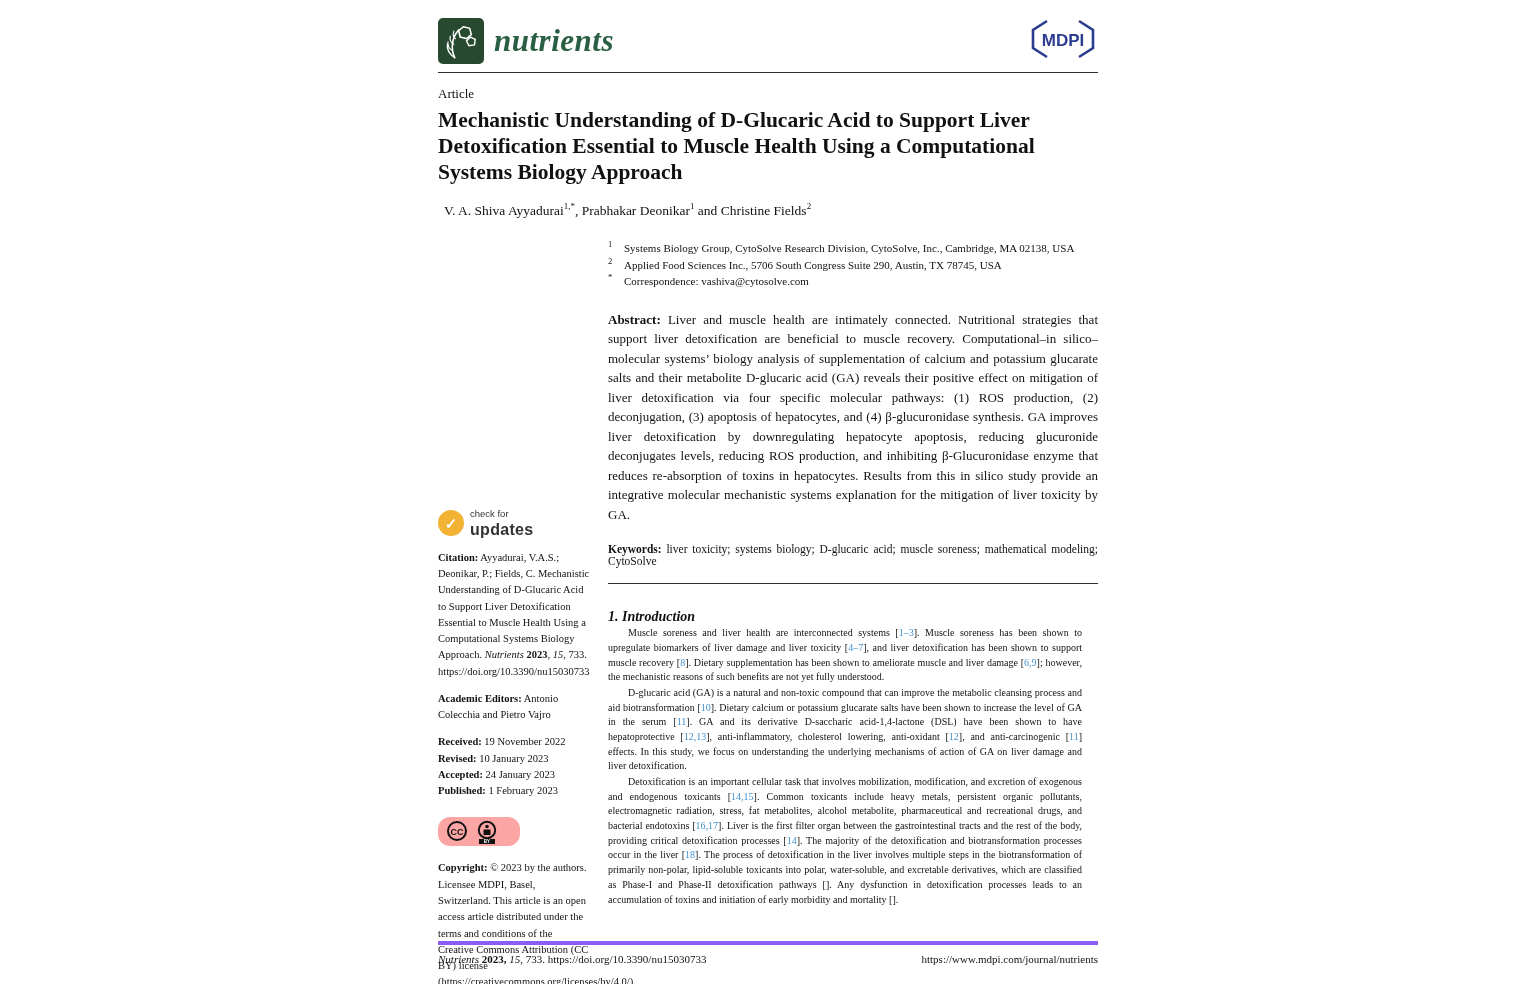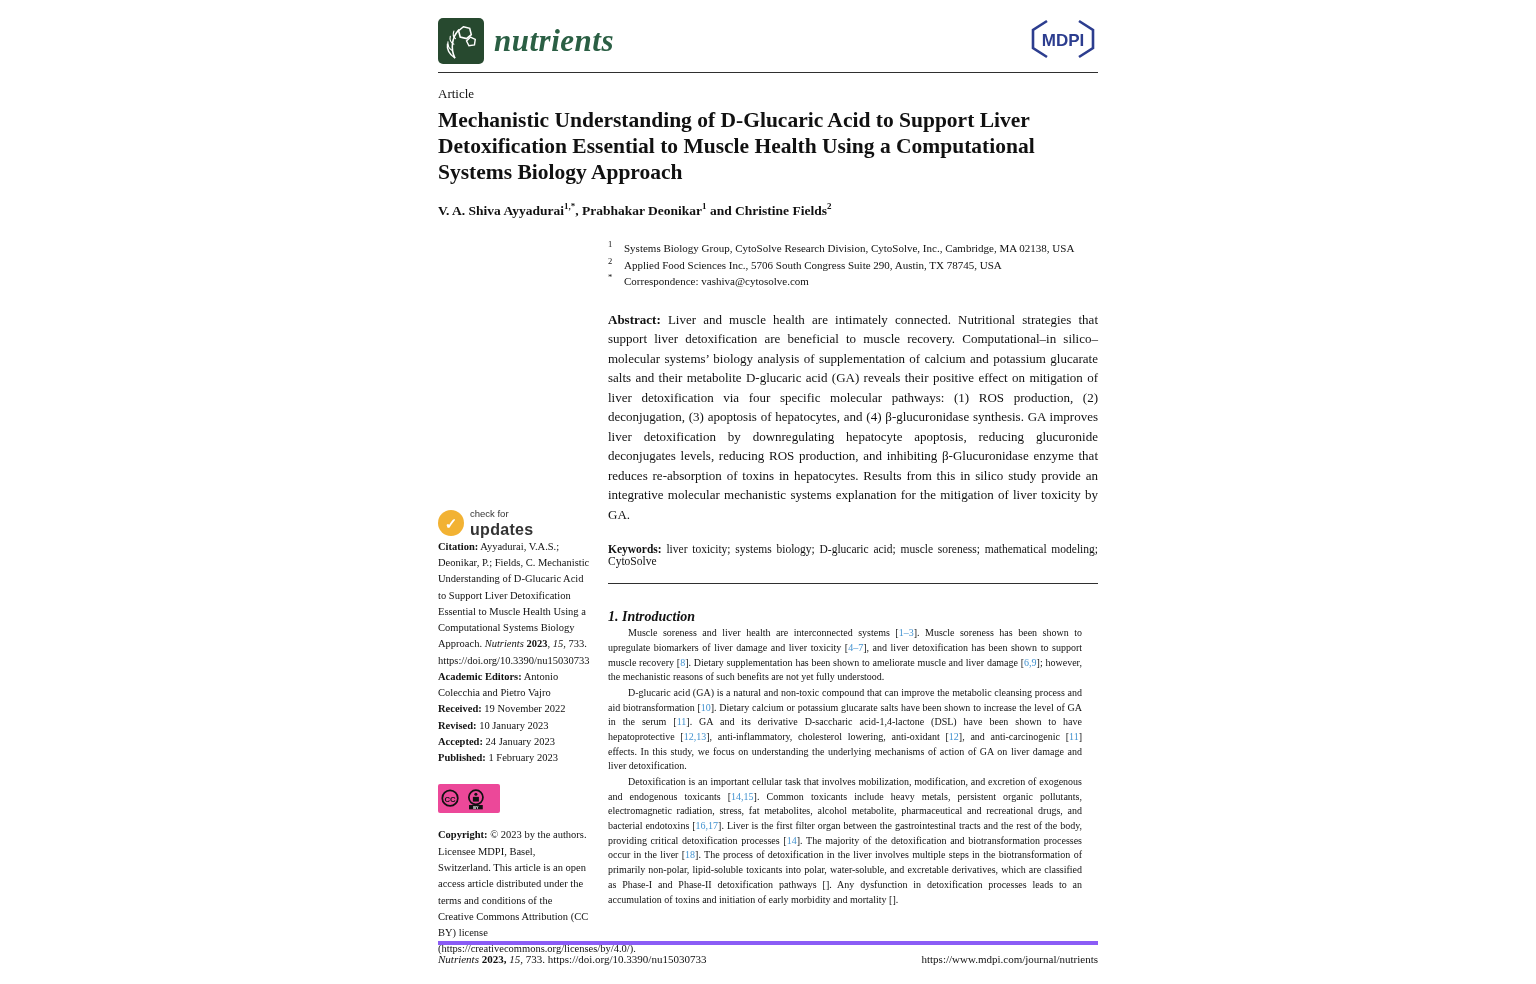--- a/index.html
+++ b/index.html
@@ -15,40 +15,40 @@
   .brand { display:flex; align-items:center; }
   .logo-box { width:46px; height:46px; background:#27492f; border-radius:5px;
               display:flex; align-items:center; justify-content:center; }
   .wordmark { font-style:italic; font-weight:bold; font-size:31px; color:#2b5f44;
               margin-left:10px; letter-spacing:0.5px; }
   .header-rule { border:none; border-top:1.6px solid #2f2f2f; margin:6px 0 0 0; }
 
   
   .article-type { font-size:13px; margin-top:13px; }
   .title { font-size:21.5px; font-weight:bold; line-height:1.22; margin-top:5px; width:645px; }
-  .authors { font-size:13.5px; font-weight:bold; margin-top:15px; }
+  .authors { font-size:13.5px; font-weight:normal; margin-top:15px;margin-left:6px; }
   sup { font-size:9px; }
 
   
   .cols { display:flex; margin-top:22px; }
   .sidebar { width:152px; flex:none; font-size:10.5px; line-height:1.55; }
   .main { width:490px; margin-left:18px; flex:none; }
 
   
   .badge { display:flex; align-items:center; margin-top:268px; cursor:pointer; }
   .badge-circle { width:26px; height:26px; border-radius:50%; background:#f2b233;
                   display:flex; align-items:center; justify-content:center;
                   color:#fff; font-weight:bold; font-size:15px;
                   font-family:"Liberation Sans", sans-serif; }
   .badge-text { margin-left:6px; font-family:"Liberation Sans", sans-serif;
                 font-size:9.5px; line-height:1.2; color:#333; }
   .badge-text .b2 { font-weight:bold; font-size:16px; letter-spacing:0.3px; }
-  .side-block { margin-top:0; }
+  .side-block { margin-top:11px; }
   .side-label { font-weight:bold; }
-  .cc-badge { margin-top:18px; width:62px; height:29px; background:#ec4899; border-radius:2px;
+  .cc-badge { margin-top:18px; width:82px; height:29px; background:#fca5a5; border-radius:12px;
               display:flex; align-items:center; justify-content:space-evenly; }
   .copyright { margin-top:14px; }
   .date-line { display:block; }
 
   
   .affiliations { font-size:11px; line-height:1.5; }
   .aff-row { display:flex; }
   .aff-marker { width:16px; flex:none; font-size:8.5px; vertical-align:top; position:relative; top:-2px; }
   .aff-text { flex:1; }
   .abstract { margin-top:20px; font-size:13px; line-height:1.5; text-align:justify; }

